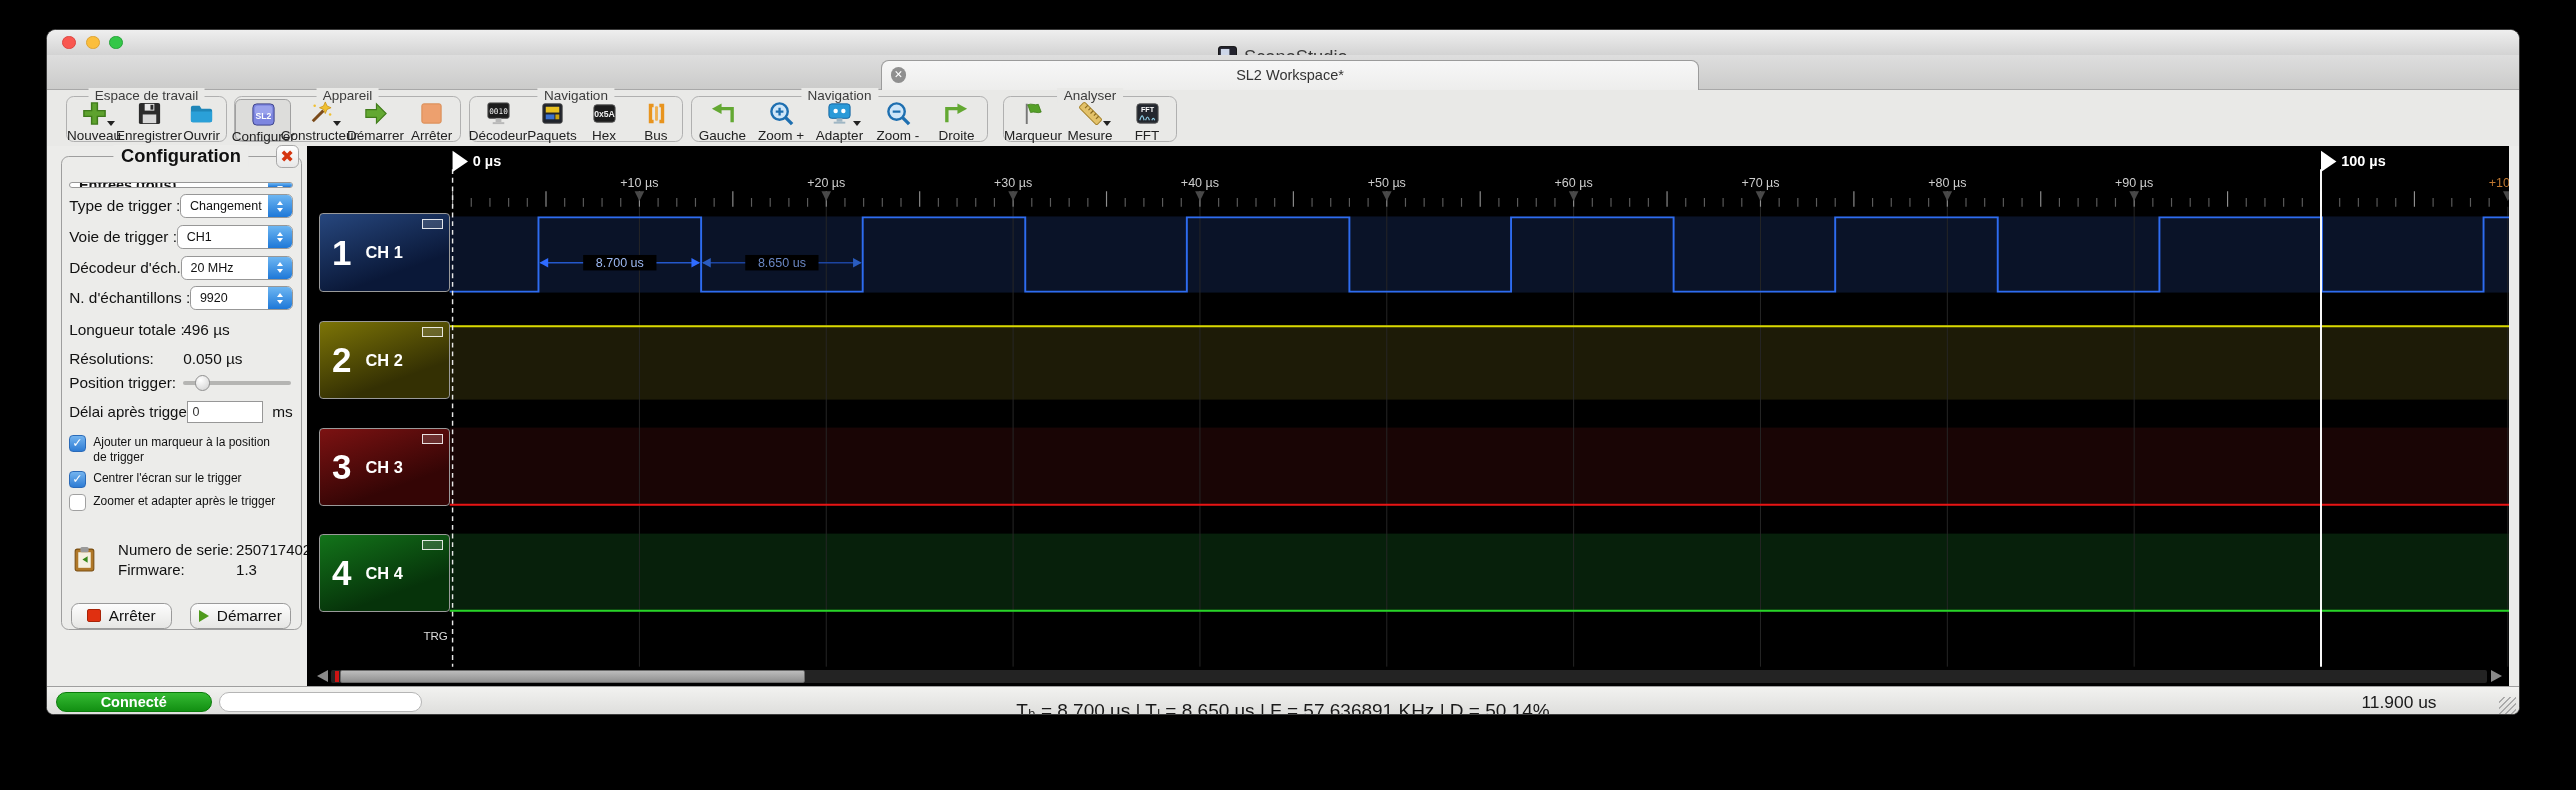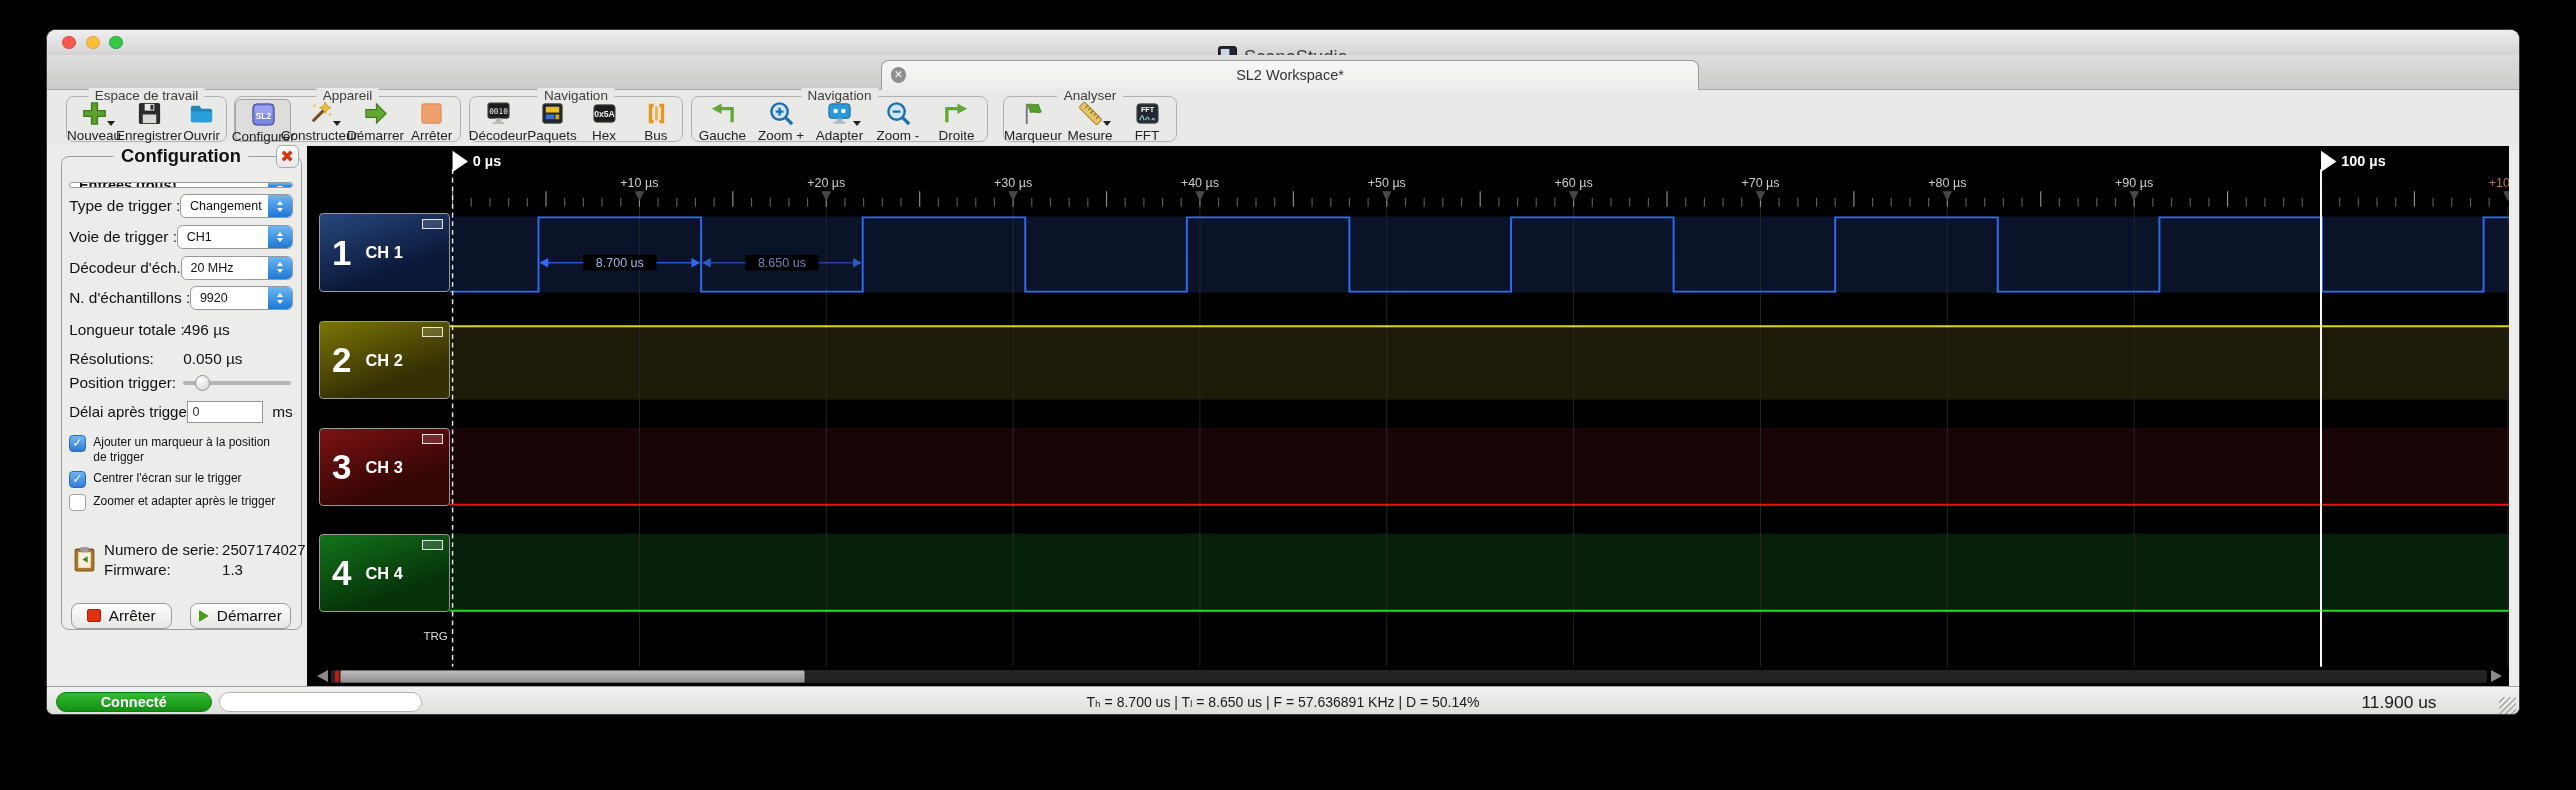--- a/index.html
+++ b/index.html
@@ -82,21 +82,21 @@
   .cbrow{display:flex;margin-top:6.7px;align-items:flex-start;}
   .cbrow.first{margin-top:12.5px;}
   .cb{width:16.4px;height:16.4px;border-radius:3.9px;box-sizing:border-box;flex:none;
       border:1px solid #a0a0a0;background:#fff;color:#fff;font-size:12.5px;font-weight:bold;
       line-height:14.5px;text-align:center;}
   .cb.checked{background:linear-gradient(#74b4ef,#2e7cd4);border-color:#2a6ab8;}
   .cb-label{margin-left:7.7px;font-size:12px;color:#111;line-height:14.5px;max-width:188px;}
   .device{margin-top:29px;display:flex;align-items:center;}
   .dev-icon{width:23px;height:27px;flex:none;margin-left:3.9px;}
   .dev-icon svg{width:100%;height:100%;}
-  .dev-lines{margin-left:8px;flex:1;}
+  .dev-lines{margin-left:22px;flex:1;}
   .dev-line{display:flex;height:20px;align-items:center;}
   .dev-label{width:118px;font-size:15px;color:#111;white-space:nowrap;}
   .dev-value{font-size:15px;color:#111;}
   .btnrow{margin-top:23px;display:flex;justify-content:space-between;padding:0 1.9px;}
   .pbtn{width:101px;height:26px;border:1px solid #9a9a9a;border-radius:7.7px;box-sizing:border-box;
         background:linear-gradient(#fdfdfd,#e6e6e4);display:flex;align-items:center;justify-content:center;gap:7.7px;
         font-size:15.4px;color:#111;}
   .stop-sq{width:13.5px;height:13.5px;background:#e03010;border:1px solid #a82408;border-radius:1.9px;box-sizing:border-box;}
   .go-arrow{width:0;height:0;border-top:6.7px solid transparent;border-bottom:6.7px solid transparent;
             border-left:10.6px solid #4f9a1d;}
@@ -121,22 +121,22 @@
   .sb-thumb{position:absolute;left:23px;top:0;width:465px;height:12.5px;border-radius:1.9px;box-sizing:border-box;
             background:linear-gradient(#bcbcbc,#8f8f8f);border:1px solid #6a6a6a;}
   
   .statusbar{position:absolute;left:0;top:656px;width:100%;height:31px;
              background:linear-gradient(#f2f2f0,#dcdcda);border-top:1px solid #9f9f9f;box-sizing:border-box;}
   .conn{position:absolute;left:8.7px;top:4.8px;width:156px;height:20px;border-radius:10.6px;box-sizing:border-box;
         background:linear-gradient(#35bb33,#128f12);border:1px solid #0a7a0a;color:#fff;font-weight:bold;
         font-size:14.5px;text-align:center;line-height:18.3px;}
   .stat-field{position:absolute;left:172px;top:4.8px;width:203px;height:20px;border-radius:10.6px;
               background:#fff;border:1px solid #b5b5b5;box-sizing:border-box;}
-  .stat-center{position:absolute;left:0;top:0;width:100%;height:100%;display:flex;align-items:center;
-               justify-content:center;font-size:14px;color:#1a1a1a;}
+  .stat-center{position:absolute;left:0;top:8px;width:100%;height:100%;display:flex;align-items:center;
+               justify-content:center;font-size:19px;color:#1a1a1a;}
   .stat-right{position:absolute;right:33px;top:0;width:174px;height:100%;display:flex;align-items:center;
               justify-content:center;font-size:17.4px;color:#1a1a1a;}
   .grip{position:absolute;right:2.9px;bottom:2.9px;width:17.4px;height:17.4px;
         background:repeating-linear-gradient(135deg,transparent,transparent 2.9px,#aaa 2.9px,#aaa 4.3px);}
 </style>
 </head>
 <body>
 
 <div class="window">
 

